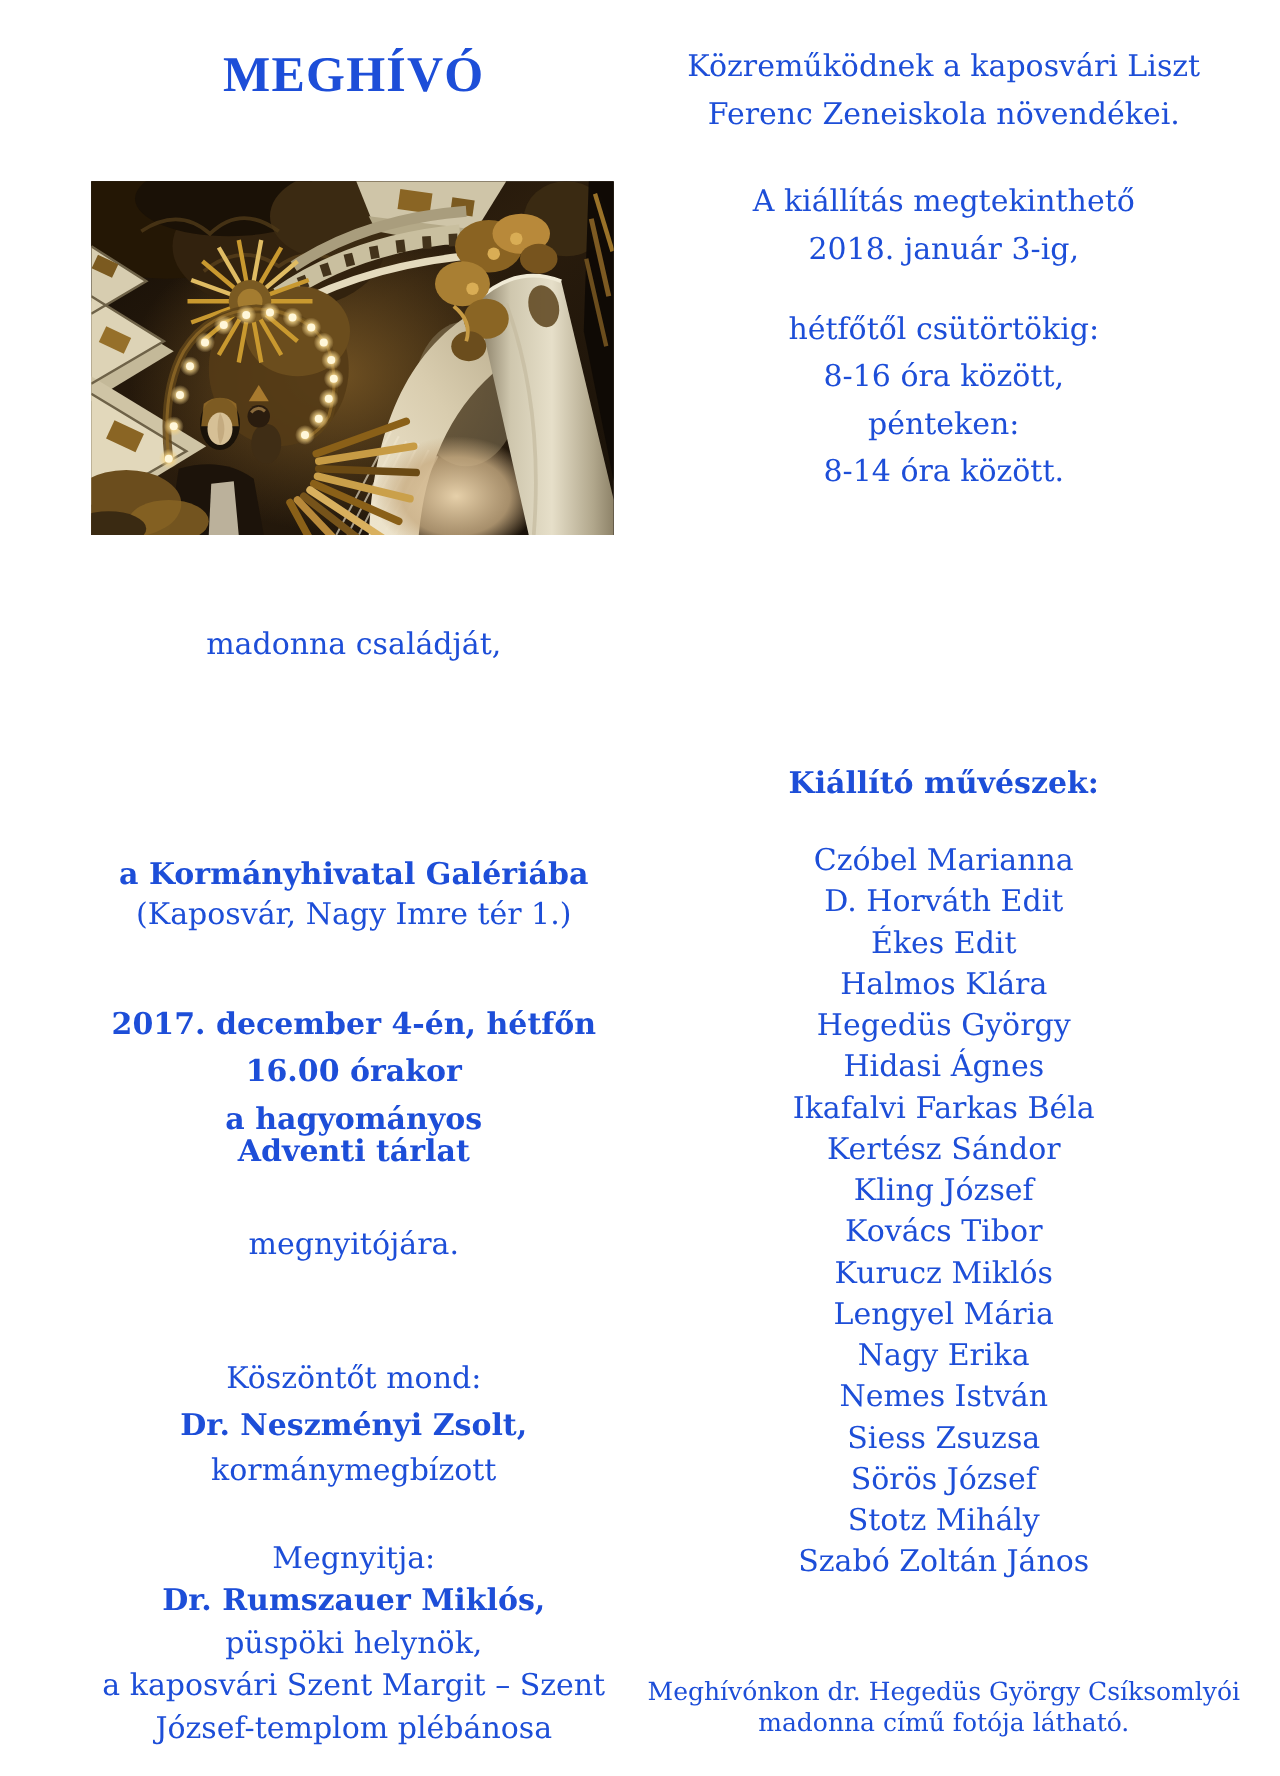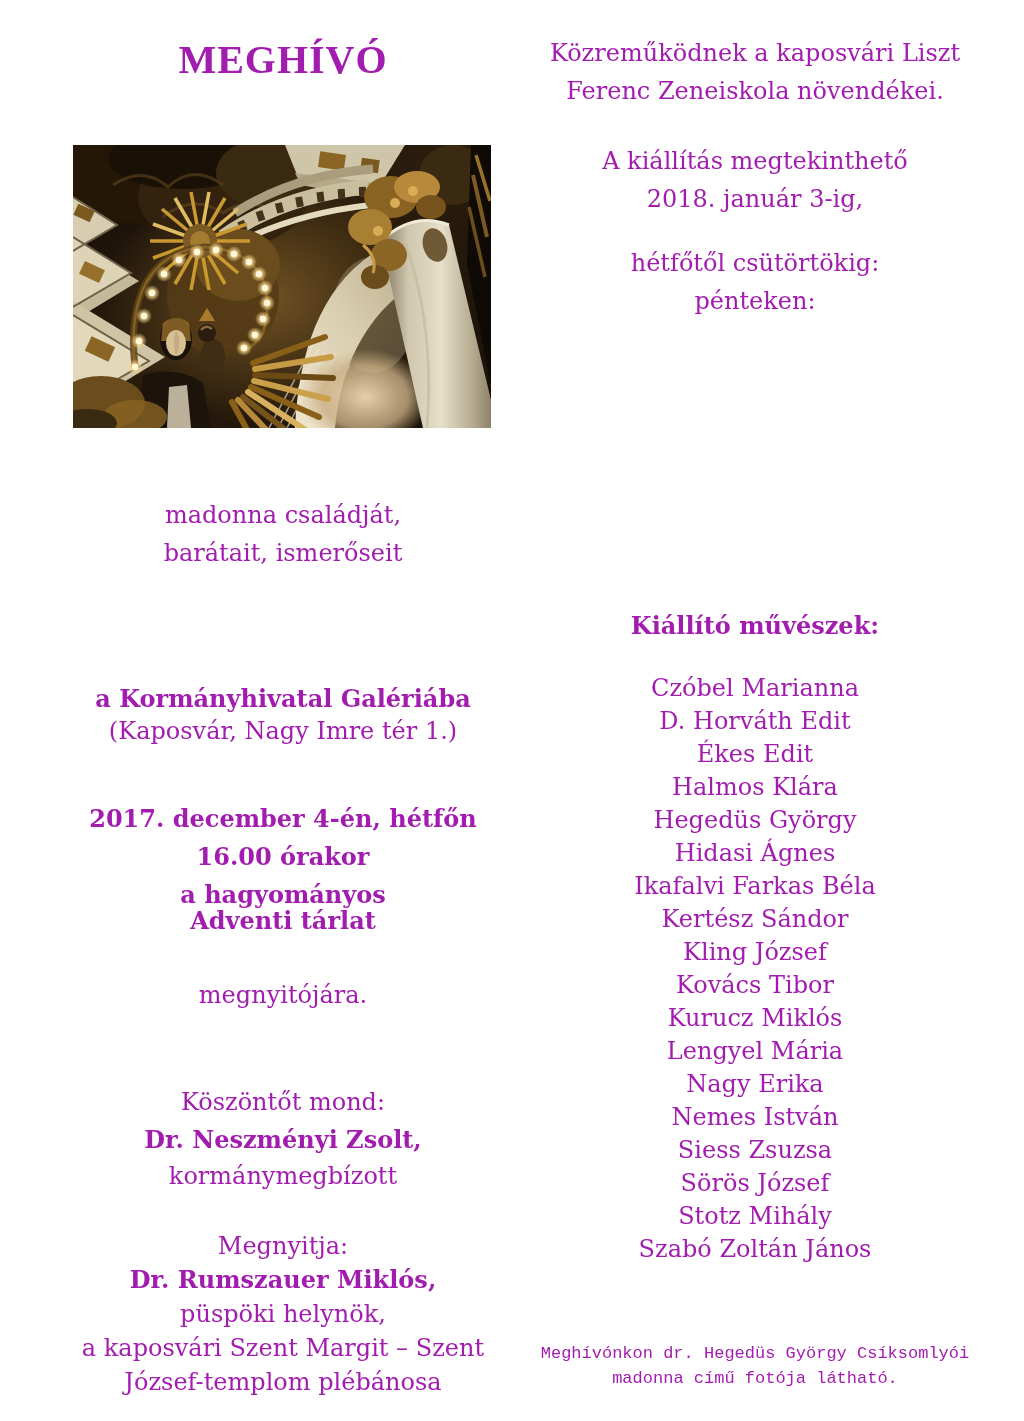--- a/index.html
+++ b/index.html
@@ -1,38 +1,38 @@
 <!DOCTYPE html>
 <html><head>
 <meta charset="utf-8">
 <style>
   * { margin:0; padding:0; box-sizing:border-box; }
   html, body { background:#ffffff; }
   .page {
     position:relative;
     width:1024px; height:1421px;
     background:#ffffff;
-    color:#a21caf;
+    color:#1d4ed8;
     font-family:"DejaVu Serif", serif;
     overflow:hidden;
   }
   .blk { position:absolute; text-align:center; font-size:24px; line-height:38px; }
   .colL { left:30px;  width:506px; }
   .colR { left:506px; width:498px; }
   .bold { font-weight:bold; }
   .title-blk {
     font-family:"Liberation Serif", serif;
     font-weight:bold;
     font-size:40px; line-height:48px;
     letter-spacing:1px;
   }
   .lh33 { line-height:33px; }
   .lh34 { line-height:34px; }
   .lh37 { line-height:37px;text-align:center; }
-  .credit { font-size:17px; line-height:25px;font-family:Liberation Mono, monospace; }
+  .credit { font-size:20px; line-height:25px; }
   .photo-frame {
     position:absolute; left:73px; top:145px;
     width:418px; height:283px;
     background:#1d1309;
   }
   .photo-frame svg { display:block; width:100%; height:100%; }
 </style>
 </head>
 <body>
 
@@ -257,21 +257,20 @@
       <g>
         <ellipse cx="28" cy="258" rx="44" ry="27" fill="#6b4d1d"></ellipse>
         <ellipse cx="62" cy="272" rx="32" ry="17" fill="#8a6524" opacity="0.8"></ellipse>
         <ellipse cx="14" cy="278" rx="30" ry="14" fill="#3a2a12"></ellipse>
       </g>
     </svg>
   </div>
 
   <div class="blk colL" style="top:496px">
     <div>madonna családját,</div>
-    <div>barátait, ismerőseit</div>
   </div>
 
   <div class="blk colL lh33" style="top:682px">
     <div class="bold">a Kormányhivatal Galériába</div>
     <div>(Kaposvár, Nagy Imre tér 1.)</div>
   </div>
 
   <div class="blk colL bold" style="top:800px">
     <div>2017. december 4-én, hétfőn</div>
     <div>16.00 órakor</div>
@@ -301,21 +300,23 @@
     <div>Ferenc Zeneiskola növendékei.</div>
   </div>
 
   <div class="blk colR" style="top:142px">
     <div>A kiállítás megtekinthető</div>
     <div>2018. január 3-ig,</div>
   </div>
 
   <div class="blk colR" style="top:244px">
     <div>hétfőtől csütörtökig:</div>
+    <div>8-16 óra között,</div>
     <div>pénteken:</div>
+    <div>8-14 óra között.</div>
   </div>
 
   <div class="blk colR bold" style="top:607px">Kiállító művészek:</div>
 
   <div class="blk colR lh33" style="top:672px">
     <div>Czóbel Marianna</div>
     <div>D. Horváth Edit</div>
     <div>Ékes Edit</div>
     <div>Halmos Klára</div>
     <div>Hegedüs György</div>

